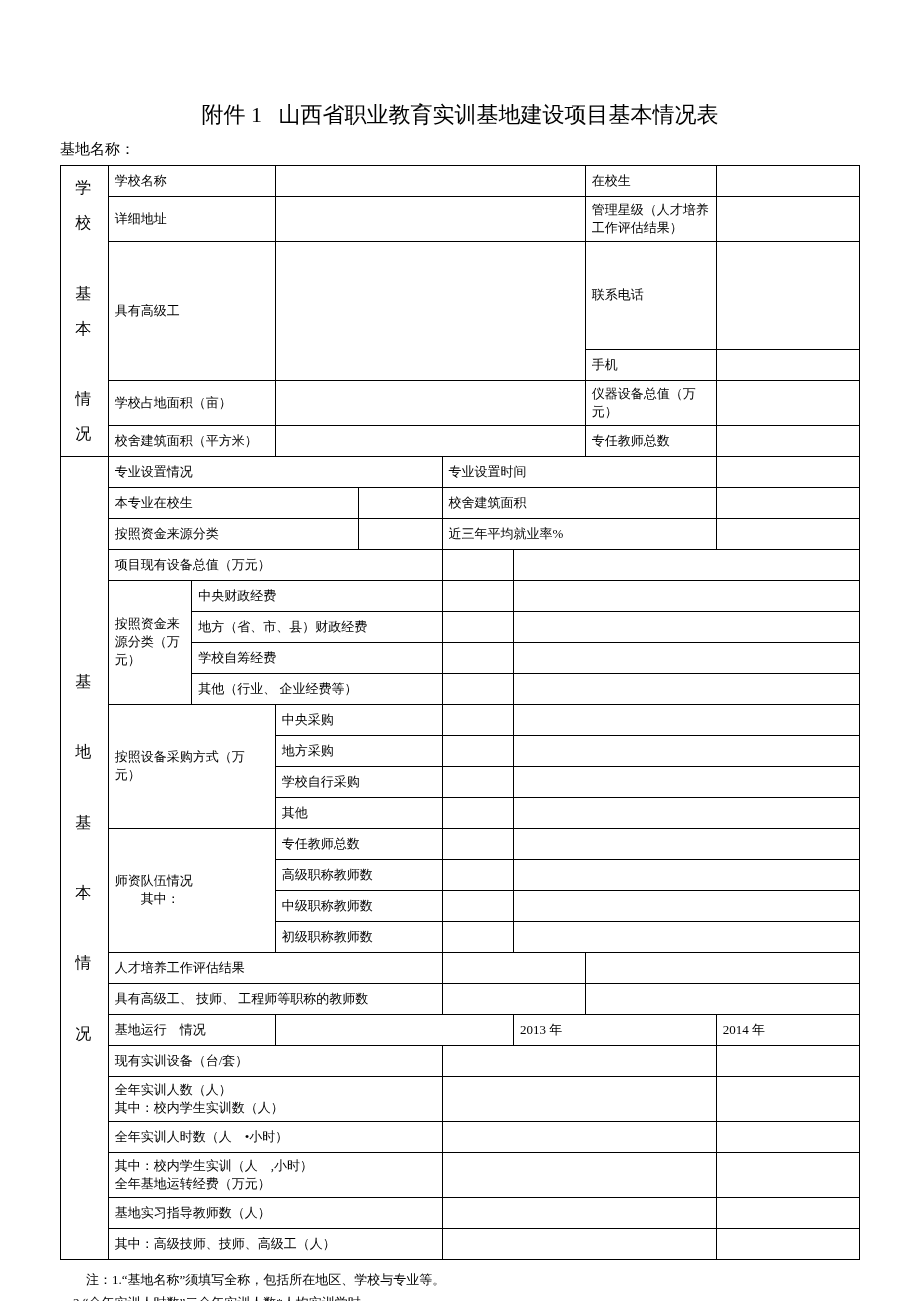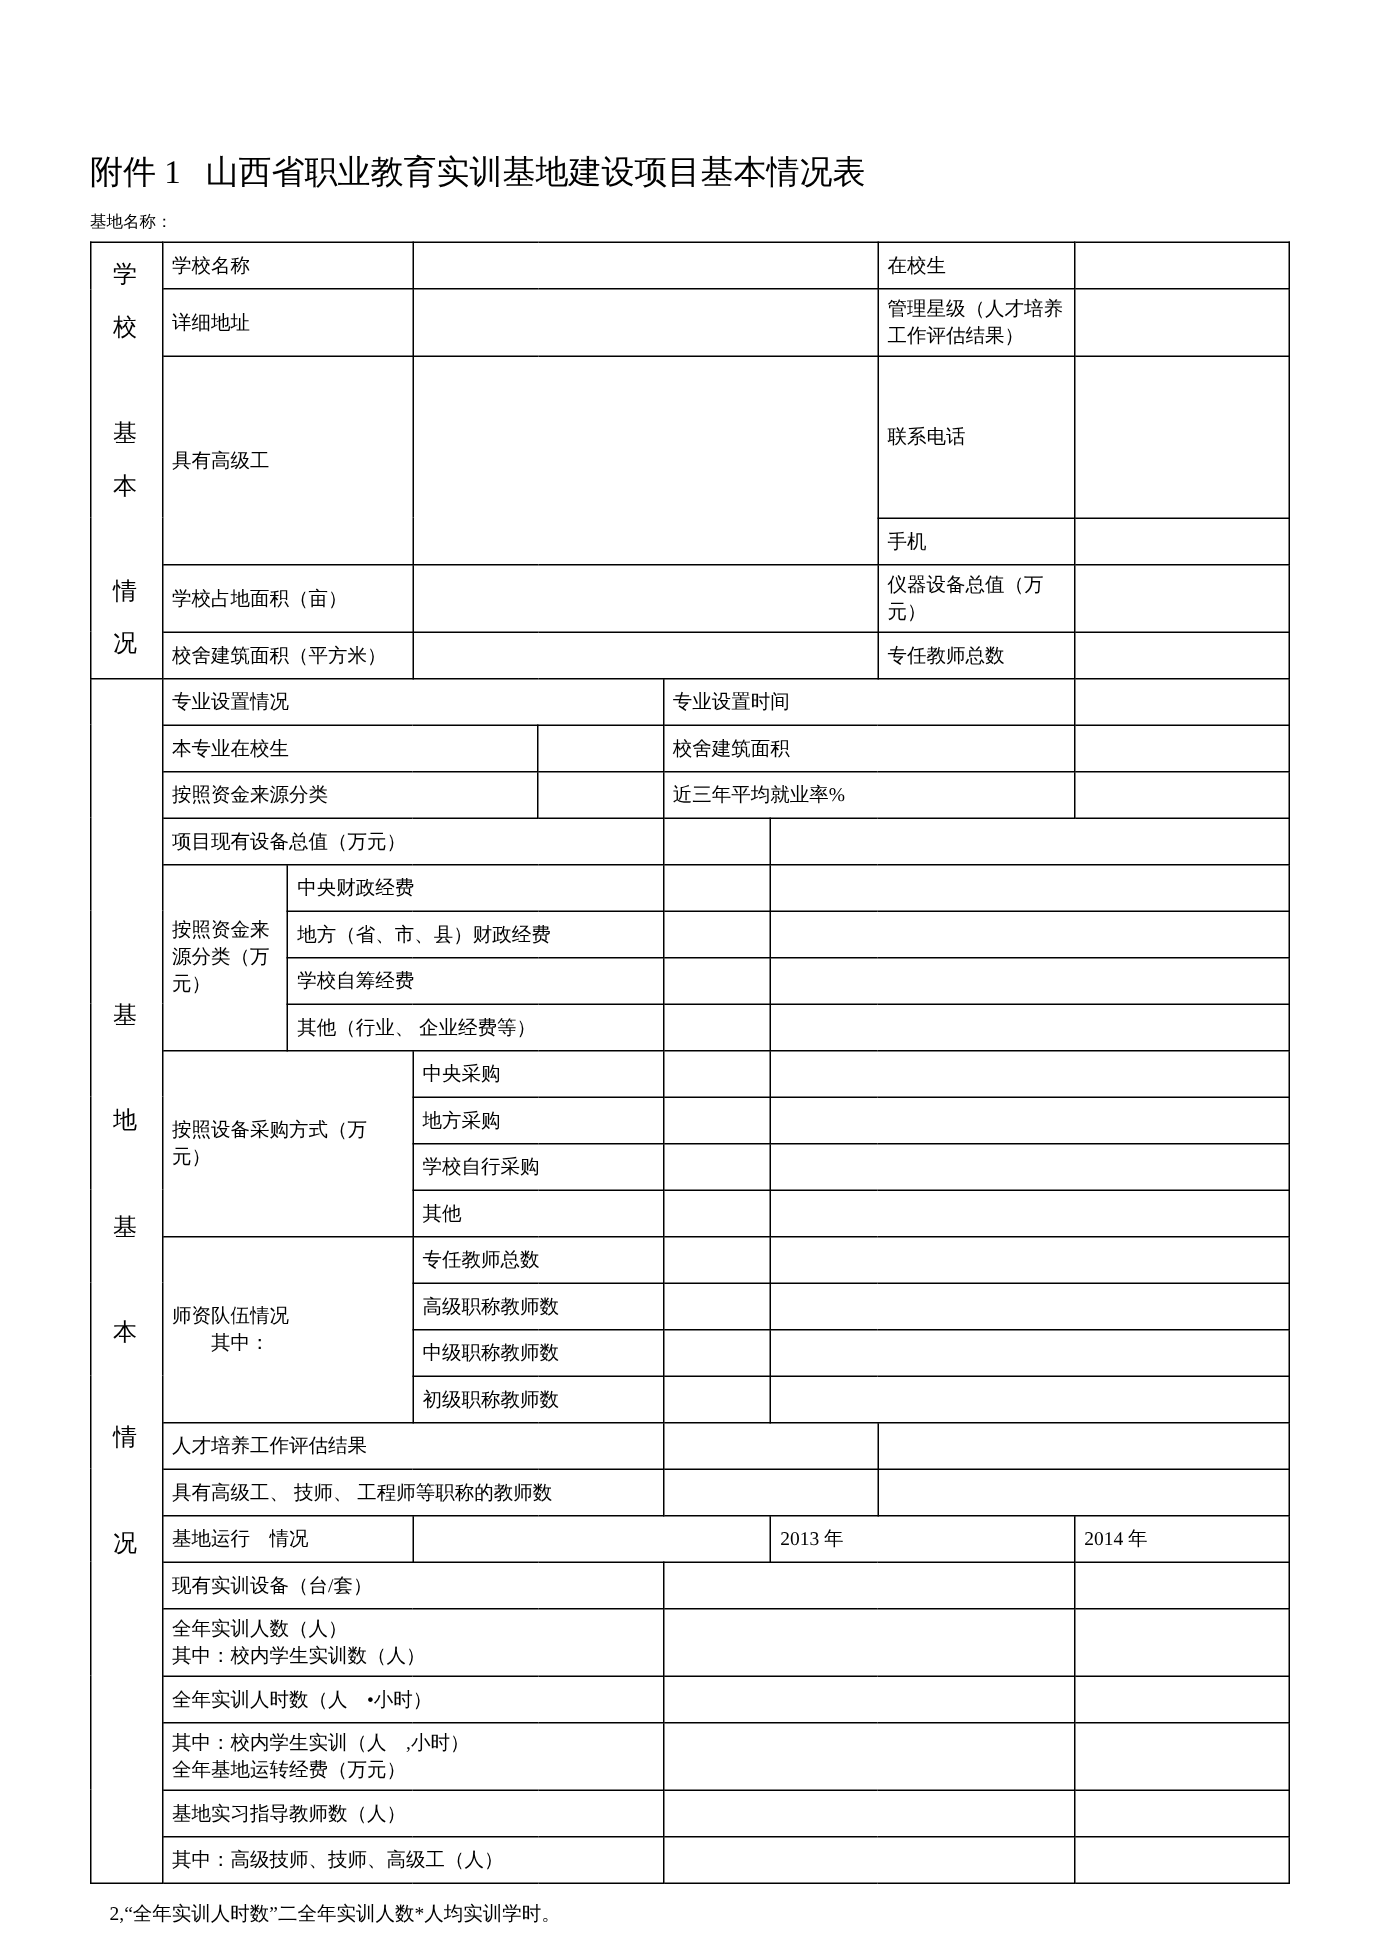--- a/index.html
+++ b/index.html
@@ -7,26 +7,26 @@
     font-size: 14px;
     background: #fff;
     margin: 0;
     padding: 40px 60px;
     width: 800px;
     color: #000;
   }
   h1 {
     font-size: 22px;
     font-weight: normal;
-    text-align: left;
+    text-align: center;
     margin: 60px 0 10px 0;
     font-family: "SimSun", "宋体", serif;
   }
   .field-line {
-    font-size: 11px;
+    font-size: 15px;
     margin: 4px 0 6px 0;
   }
   table {
     border-collapse: collapse;
     width: 100%;
     table-layout: fixed;
   }
   td {
     border: 1px solid #000;
     padding: 4px 6px;
@@ -246,15 +246,16 @@
 </tr>
 <tr>
   <td colspan="4">其中：高级技师、技师、高级工（人）</td>
   <td colspan="3"></td>
   <td colspan="2"></td>
 </tr>
 </tbody>
   </table>
 
 <div class="notes">
+  <div style="text-indent:2em">注：1.“基地名称”须填写全称，包括所在地区、学校与专业等。</div>
   <div style="text-indent:1em">2,“全年实训人时数”二全年实训人数*人均实训学时。</div>
 
 </div>
 
 </body></html>

